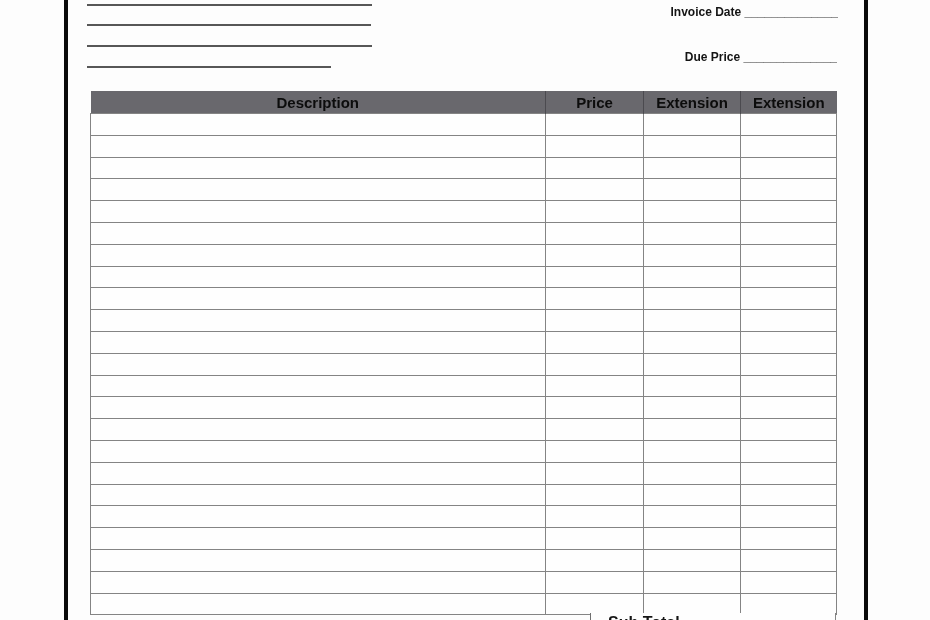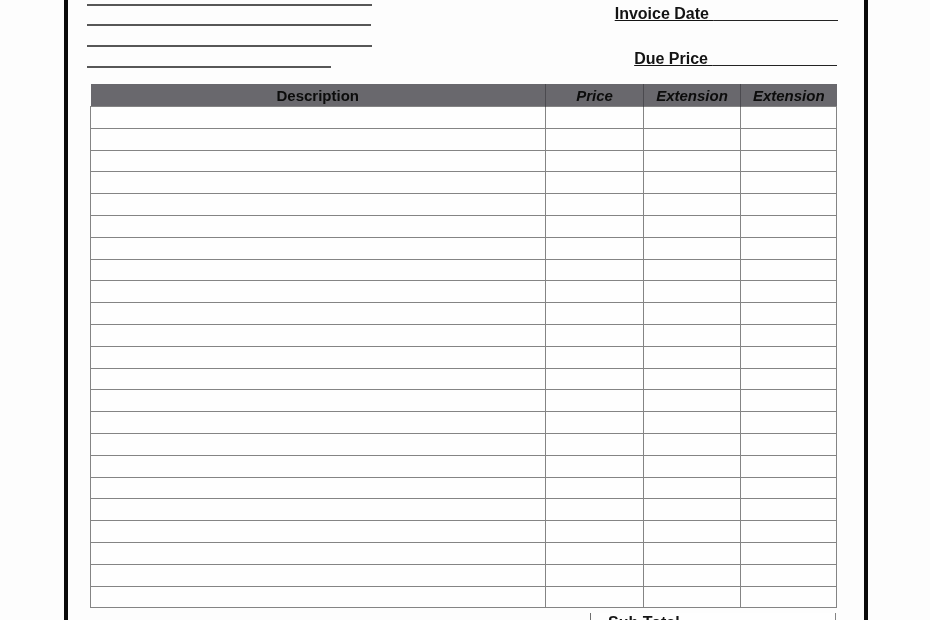--- a/index.html
+++ b/index.html
@@ -23,49 +23,48 @@
   .bl-1 { left: 87px; top: 4px;  width: 285px; }
   .bl-2 { left: 87px; top: 24px; width: 284px; }
   .bl-3 { left: 87px; top: 45px; width: 285px; }
   .bl-4 { left: 87px; top: 66px; width: 244px; }
 
   
   .date-row {
     position: absolute;
     white-space: nowrap;
     font-weight: bold;
-    font-size: 16px;
+    font-size: 12px;
     color: #141414;
-    text-decoration: underline;
   }
   .date-invoice { top: 5px;  right: 92px; }
   .date-due     { top: 50px; right: 93px; }
   .date-row .blank { letter-spacing: 0; color: #2e2e2e; }
 
   
   table.items {
     position: absolute;
-    left: 90px; top: 84px;
+    left: 90px; top: 91px;
     width: 746px;
     border-collapse: collapse;
     table-layout: fixed;
     border-radius: 18px;
   }
   table.items thead th {
     background: #69686d;
     height: 22px;
     padding: 0;
     font-size: 15px;
     font-weight: bold;
     color: #0c0c0c;
     text-align: center;
     vertical-align: middle;
     border: none;
   }
-  table.items thead th + th { border-left: 1px solid #4b4a4f; font-style: italic; }
+  table.items thead th + th { border-left: 1px solid #4b4a4f; }
   table.items tbody td {
     height: 20.8px;
     padding: 0;
     border: 1px solid #848484;
     background: #fefefe;
   }
   col.c-desc { width: 455px; }
   col.c-price { width: 98px; }
   col.c-qty { width: 97px; }
   col.c-ext { width: 96px; }

